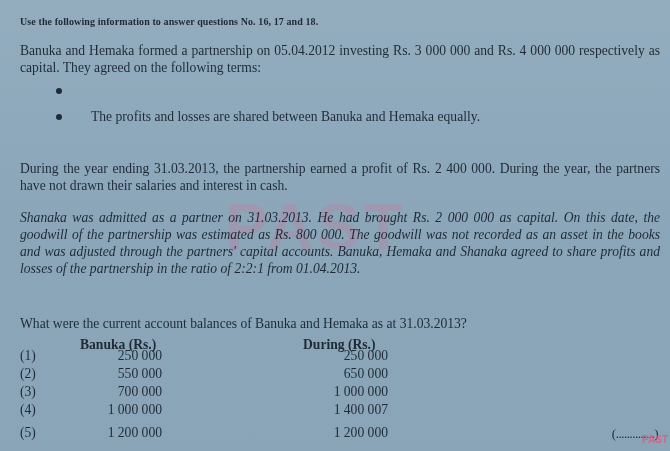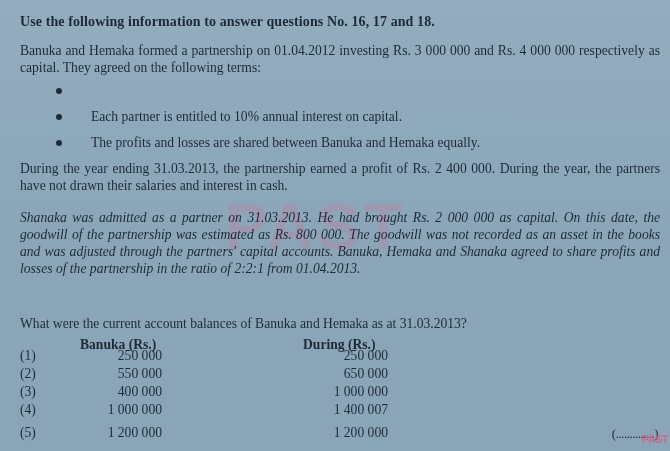--- a/index.html
+++ b/index.html
@@ -22,21 +22,21 @@
       top: 0;
       width: 640px;
       font-size: 13.6px;
       line-height: 17px;
     }
     .heading {
       position: absolute;
       top: 13px;
       left: 0;
       font-weight: bold;
-      font-size: 14px;
+      font-size: 10px;
       letter-spacing: 0.1px;
     }
     .para {
       position: absolute;
       left: 0;
       width: 640px;
       text-align: justify;
     }
     .para1 { top: 42px; }
     .bullets {
@@ -116,29 +116,25 @@
     }
   </style>
 </head>
 <body>
 
 <div class="watermark">PAST</div>
 
 <div class="page">
   <div class="heading">Use the following information to answer questions No. 16, 17 and 18.</div>
 
-  <div class="para para1">Banuka and Hemaka formed a partnership on 01.04.2012 investing Rs. 3 000 000 and Rs. 4 000 000 respectively as capital. They agreed on the following terms:</div>
+  <div class="para para1">Banuka and Hemaka formed a partnership on 05.04.2012 investing Rs. 3 000 000 and Rs. 4 000 000 respectively as capital. They agreed on the following terms:</div>
 
   <ul class="bullets">
     <li>
       <span class="dot"></span>
-    </li>
-    <li>
-      <span class="dot"></span>
-      <span>Each partner is entitled to 10% annual interest on capital.</span>
     </li>
     <li>
       <span class="dot"></span>
       <span>The profits and losses are shared between Banuka and Hemaka equally.</span>
     </li>
   </ul>
 
   <div class="para para2">During the year ending 31.03.2013, the partnership earned a profit of Rs. 2 400 000. During the year, the partners have not drawn their salaries and interest in cash.</div>
 
   <div class="para para3">Shanaka was admitted as a partner on 31.03.2013. He had brought Rs. 2 000 000 as capital. On this date, the goodwill of the partnership was estimated as Rs. 800 000. The goodwill was not recorded as an asset in the books and was adjusted through the partners' capital accounts. Banuka, Hemaka and Shanaka agreed to share profits and losses of the partnership in the ratio of 2:2:1 from 01.04.2013.</div>
@@ -153,21 +149,21 @@
     <span class="opt-b">250 000</span>
     <span class="opt-h">250 000</span>
   </div>
   <div class="opt-row" style="top:365px;">
     <span class="opt-num">(2)</span>
     <span class="opt-b">550 000</span>
     <span class="opt-h">650 000</span>
   </div>
   <div class="opt-row" style="top:383px;">
     <span class="opt-num">(3)</span>
-    <span class="opt-b">400 000</span>
+    <span class="opt-b">700 000</span>
     <span class="opt-h">1 000 000</span>
   </div>
   <div class="opt-row" style="top:401px;">
     <span class="opt-num">(4)</span>
     <span class="opt-b">1 000 000</span>
     <span class="opt-h">1 400 007</span>
   </div>
   <div class="opt-row" style="top:424px;">
     <span class="opt-num">(5)</span>
     <span class="opt-b">1 200 000</span>

